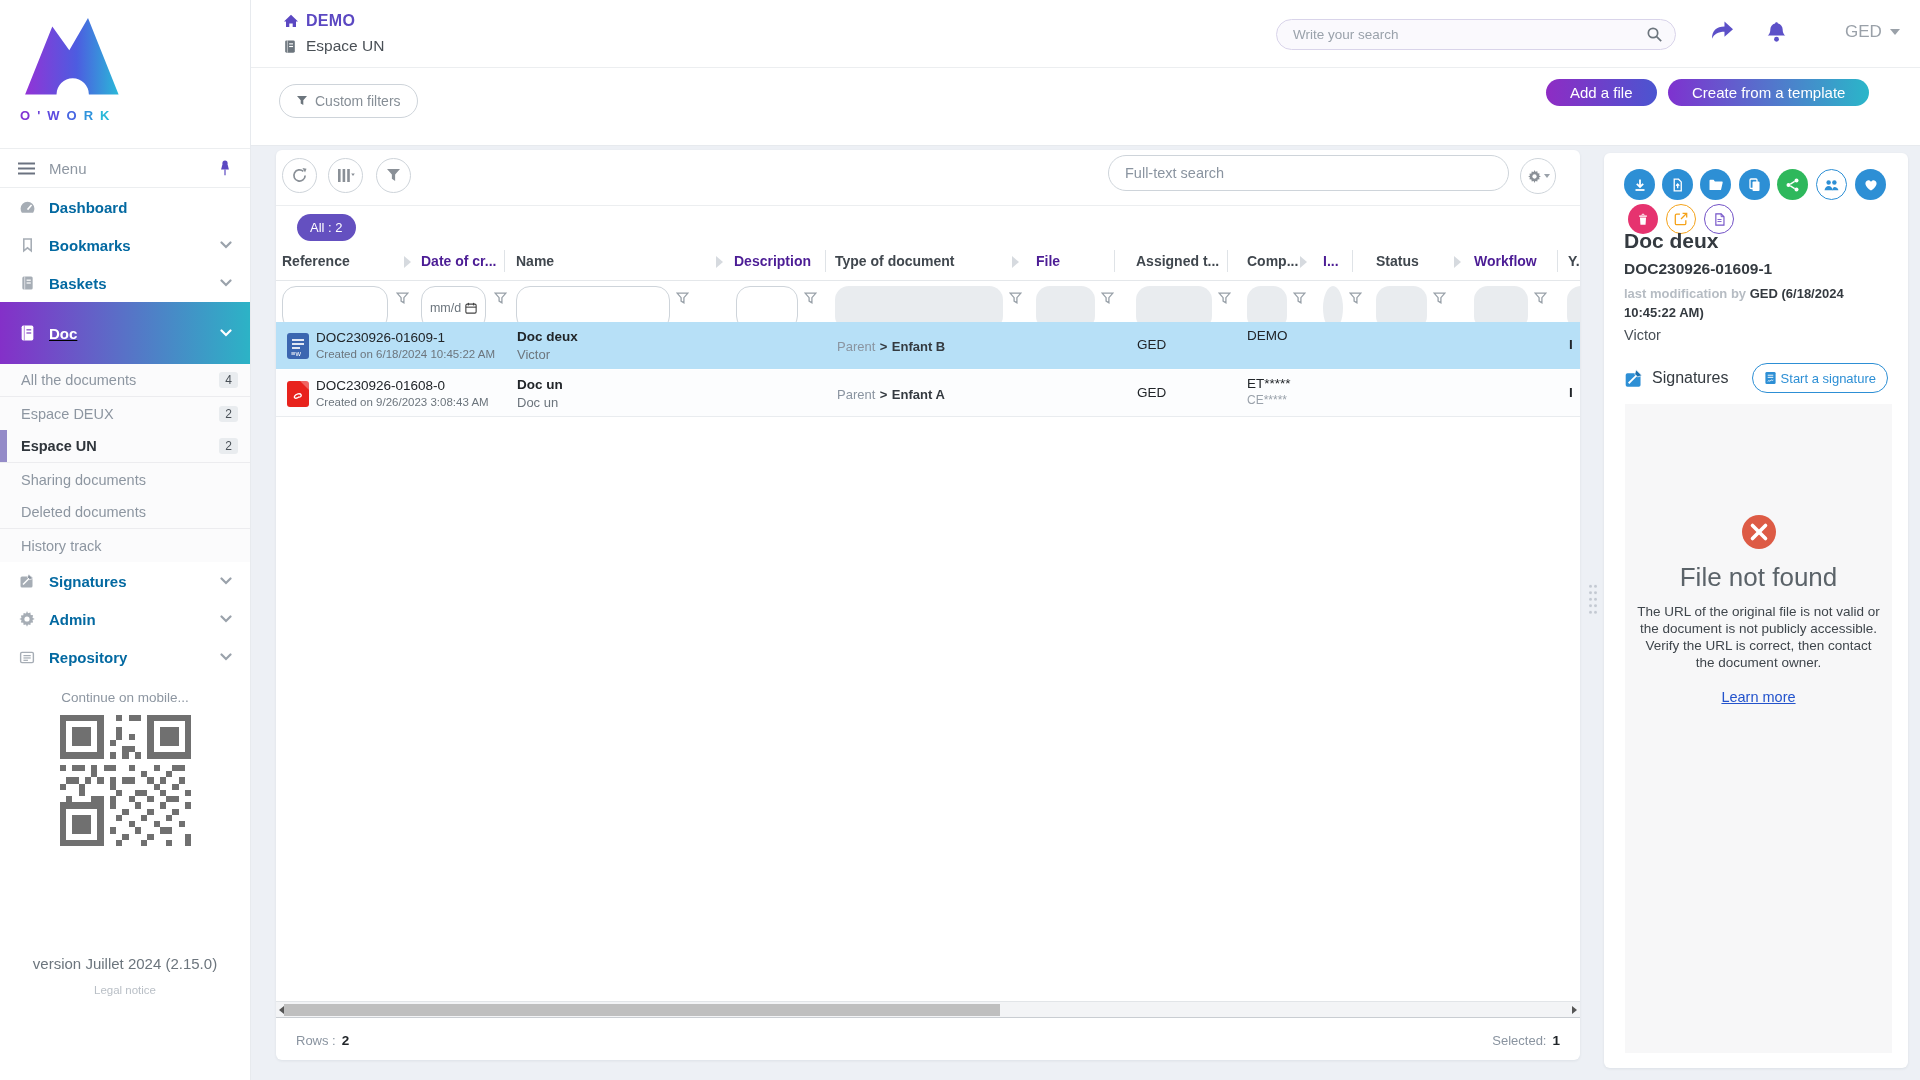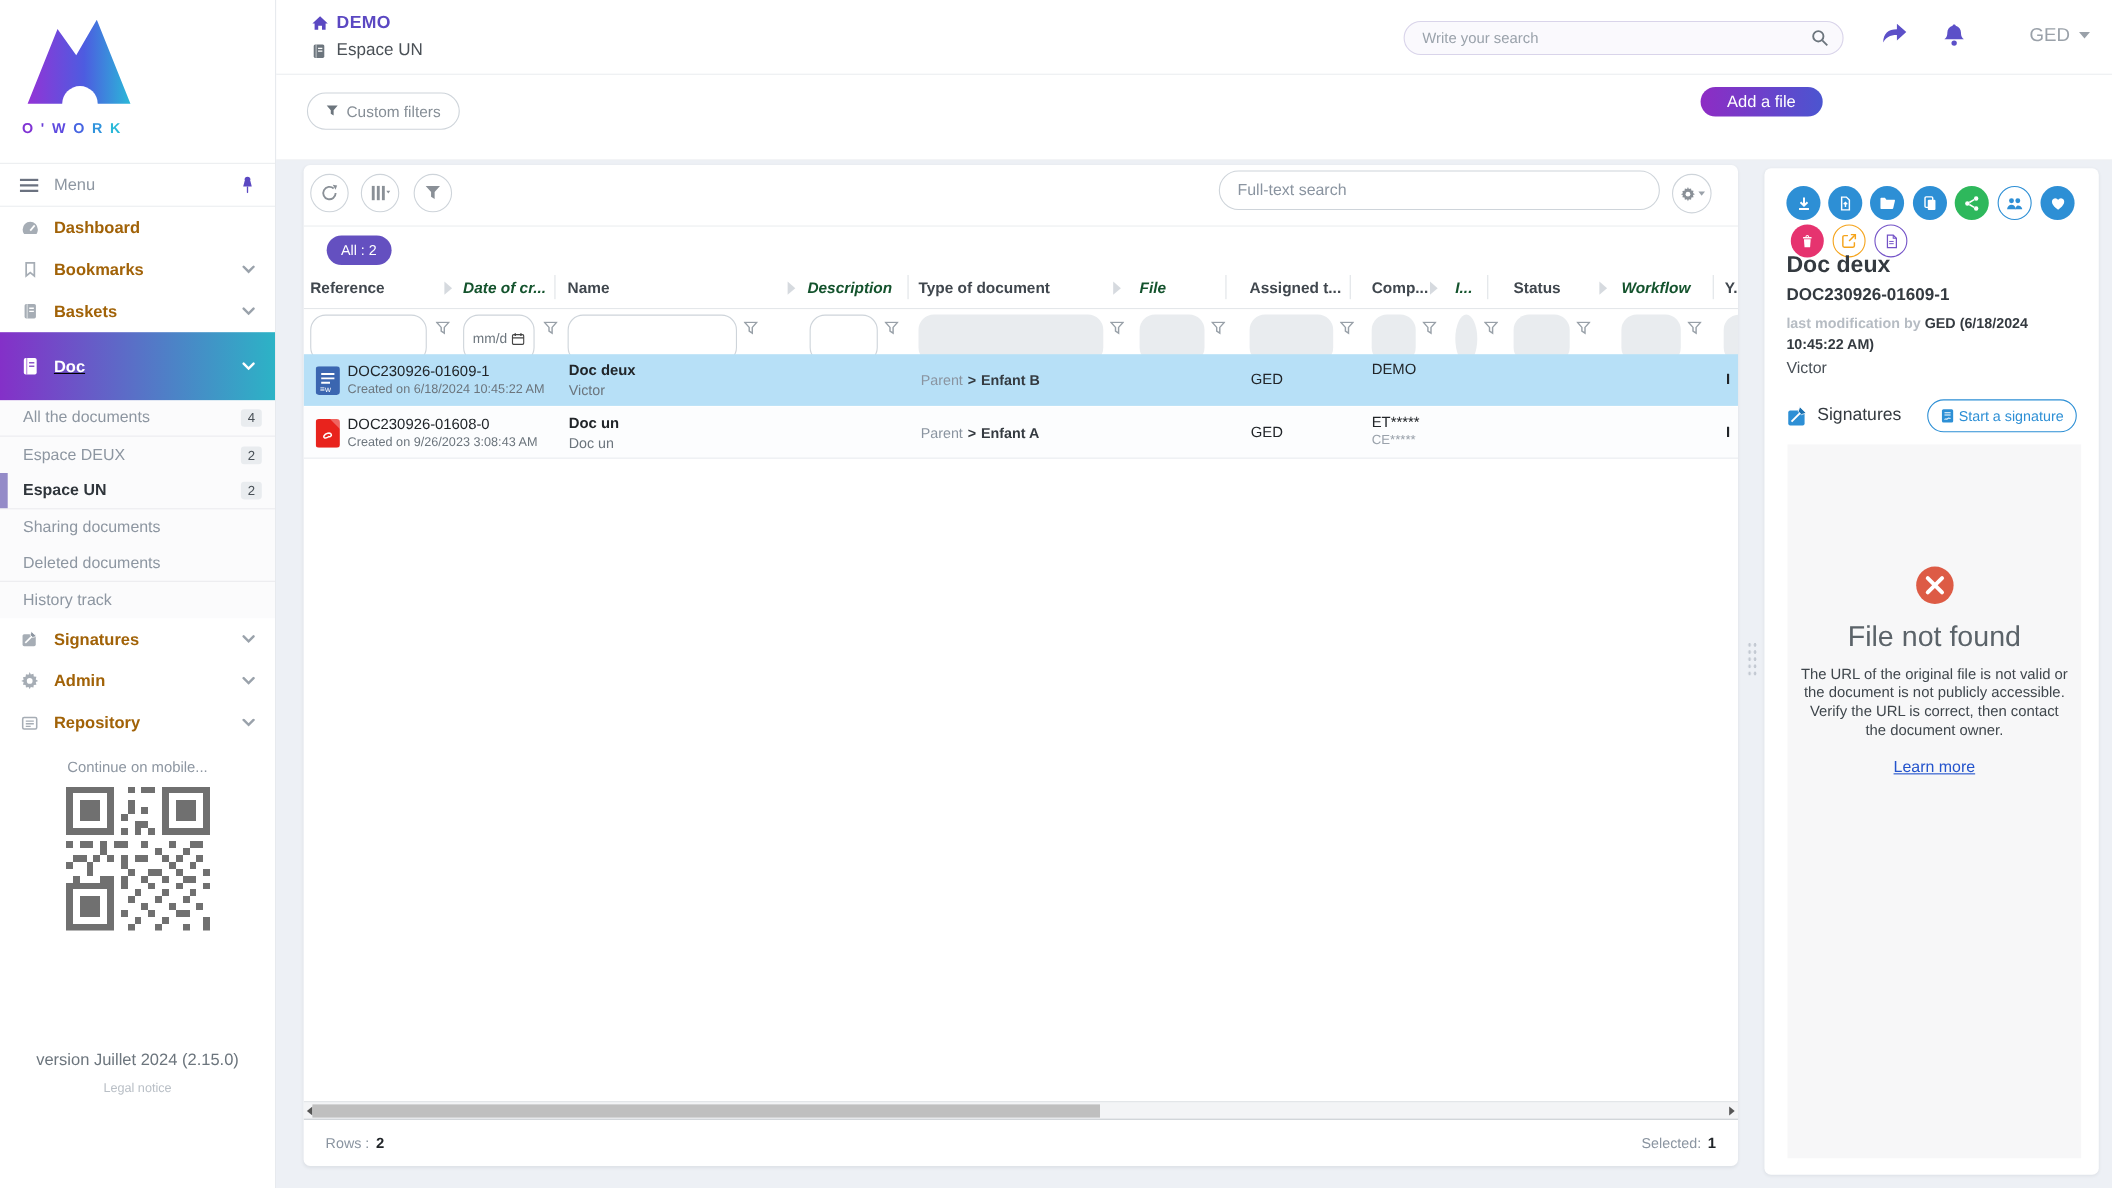--- a/index.html
+++ b/index.html
@@ -8,21 +8,21 @@
 
   
   .sidebar { position:absolute; left:0; top:0; width:251px; height:1080px; background:#fff; border-right:1px solid #e7eaee; z-index:5; }
   .logo-block { padding:16px 0 0 20px; height:130px; }
   .logo-text { display:block; margin-top:6px; font-size:13px; font-weight:bold; letter-spacing:7px; }
   .lc0{color:#8033d4}.lc1{color:#6a3fd8}.lc2{color:#5d4ae0}.lc3{color:#4766e2}.lc4{color:#2f93dc}.lc5{color:#29b8d8}
   .menu-row { height:40px; display:flex; align-items:center; padding:0 18px; border-top:1px solid #eceef0; border-bottom:1px solid #eceef0; margin-top:18px; }
   .menu-row .label { margin-left:14px; font-size:15px; color:#8d96a1; flex:1; }
   .side-item { height:38px; display:flex; align-items:center; padding:0 18px; cursor:pointer; }
   .side-item .ic { width:18px; display:flex; justify-content:center; }
-  .side-item .label { margin-left:13px; font-size:15px; font-weight:600; color:#a16207; flex:1; }
+  .side-item .label { margin-left:13px; font-size:15px; font-weight:600; color:#0369a1; flex:1; }
   .side-item-doc { height:62px; background:linear-gradient(90deg,#8430c8,#2cb3c6);text-decoration:underline; }
   .side-item-doc .label { color:#fff; }
   .submenu { background:#fbfbfc; }
   .sub-item { position:relative; height:33px; display:flex; align-items:center; padding:0 12px 0 21px; cursor:pointer; }
   .sub-item .label { flex:1; font-size:14.5px; color:#8d96a1; }
   .sub-item.divided { border-bottom:1px solid #ececef; }
   .sub-item.active .label { color:#2f353b; font-weight:bold; }
   .sub-item.active::before { content:""; position:absolute; left:0; top:0; width:7px; height:100%; background:#948bc8; }
   .badge { background:#e9ecef; color:#495057; font-size:12px; padding:1px 6px; border-radius:3px; }
   .mobile-text { margin-top:14px; text-align:center; font-size:13.5px; color:#8d96a1; }
@@ -53,21 +53,21 @@
   
   .table-card { position:absolute; left:276px; top:150px; width:1304px; height:910px; background:#fff; border-radius:6px; box-shadow:0 1px 3px rgba(40,50,70,.08); overflow:hidden; }
   .circle-btn { position:absolute; top:8px; width:35px; height:35px; border-radius:50%; border:1px solid #ced4da; background:#fff; display:flex; align-items:center; justify-content:center; cursor:pointer; }
   .fulltext-pill { position:absolute; left:832px; top:5px; width:401px; height:36px; border:1px solid #ced4da; border-radius:18px; display:flex; align-items:center; padding:0 16px; }
   .fulltext-pill input { flex:1; border:none; outline:none; font-size:14.5px; color:#495057; font-family:inherit; background:transparent; }
   .fulltext-pill input::placeholder { color:#8a94a0; }
   .gear-btn { left:1244px; width:36px; height:36px; gap:2px; }
   .card-divider { position:absolute; left:0; top:55px; width:100%; height:1px; background:#eceef0; }
   .all-pill { position:absolute; left:21px; top:64px; height:27px; padding:0 13px; background:#6450c0; color:#fff; font-size:13px; border-radius:14px; display:flex; align-items:center; cursor:pointer; }
   .hcell { position:absolute; top:103px; font-size:14px; font-weight:bold; color:#40474e; white-space:nowrap; }
-  .hcell.muted { color:#14532d;font-style:italic; }
+  .hcell.muted { color:#4c1d95; }
   .sort-arrow { position:absolute; top:106px; width:0; height:0; border-top:6px solid transparent; border-bottom:6px solid transparent; border-left:7px solid #d6dadf; }
   .hdiv { position:absolute; top:100px; width:1px; height:22px; background:#dfe3e7; }
   .head-line { position:absolute; left:0; top:130px; width:100%; height:1px; background:#e4e7ea; }
   .fpill { position:absolute; top:136px; height:44px; border:1px solid #ced4da; border-radius:14px; background:#fff; }
   .fpill input { width:100%; height:100%; border:none; outline:none; background:transparent; border-radius:14px; padding:0 10px; font-size:13px; font-family:inherit; color:#495057; }
   .fpill.gray { background:#e9ecef; border:none; }
   .fpill.date { display:flex; align-items:center; justify-content:center; gap:4px; font-size:12.5px; color:#6c757d; }
   .ffunnel { position:absolute; top:142px; cursor:pointer; }
   .trow { position:absolute; left:0; width:100%; height:47px; cursor:pointer; }
   .trow.selected { background:#b7e0f7; }
@@ -329,20 +329,21 @@
         <path d="M8 1.2c.5 0 .9.3 1 .8 2 .5 3.3 2.1 3.3 4.3 0 2.9 1.3 3.8 1.8 4.2H1.9c.5-.4 1.8-1.3 1.8-4.2C3.7 4.1 5 2.5 7 2c.1-.5.5-.8 1-.8z" fill="#5c50c8"></path>
         <circle cx="8" cy="13" r="1.7" fill="#5c50c8"></circle>
       </svg>
 
     <div class="user-menu">
       <span class="t">GED</span>
       <span class="caret-down"></span>
     </div>
 
     <button class="grad-btn btn-add">Add a file</button>
+    <button class="grad-btn btn-create">Create from a template</button>
   </div>
 
   <div class="table-card">
 
     <div class="circle-btn" style="left:6px">
       <svg width="17" height="17" viewBox="0 0 16 16">
           <path d="M13.3 8a5.3 5.3 0 1 1-1.7-3.9" fill="none" stroke="#8a9097" stroke-width="1.6"></path>
           <polygon points="10.8,1 14.6,1.6 13.2,5.2" fill="#8a9097"></polygon>
         </svg>
     </div>

